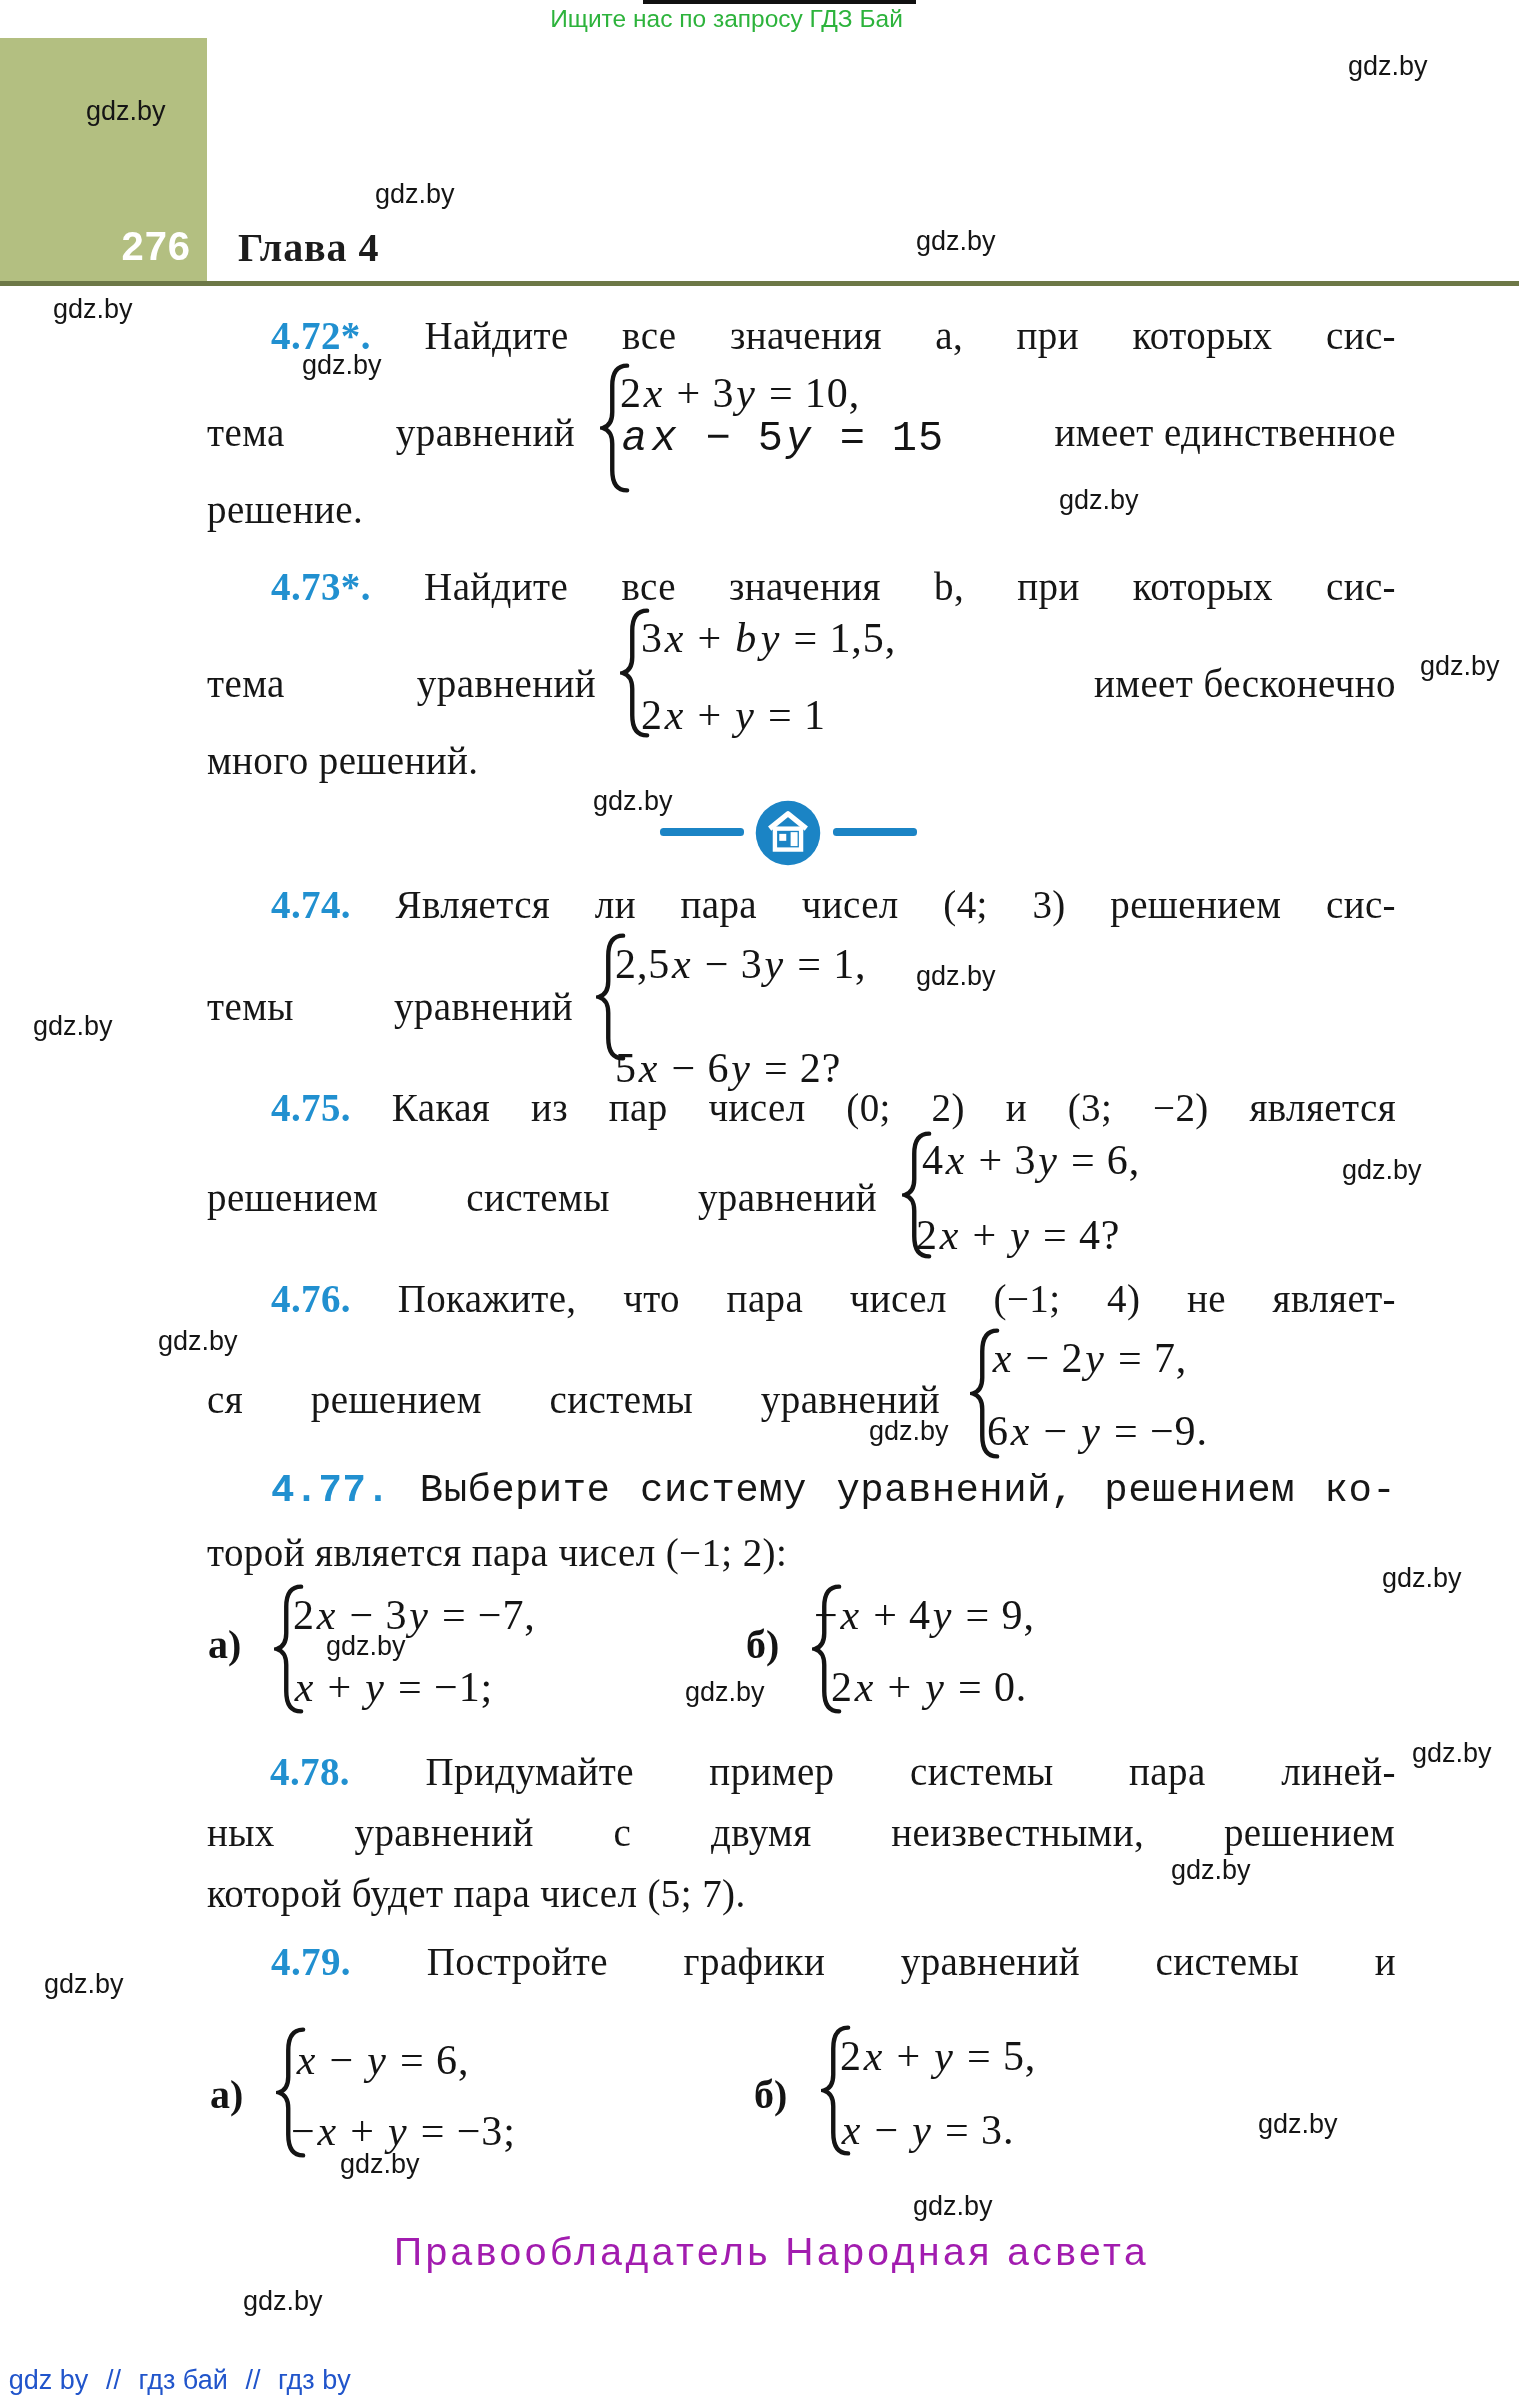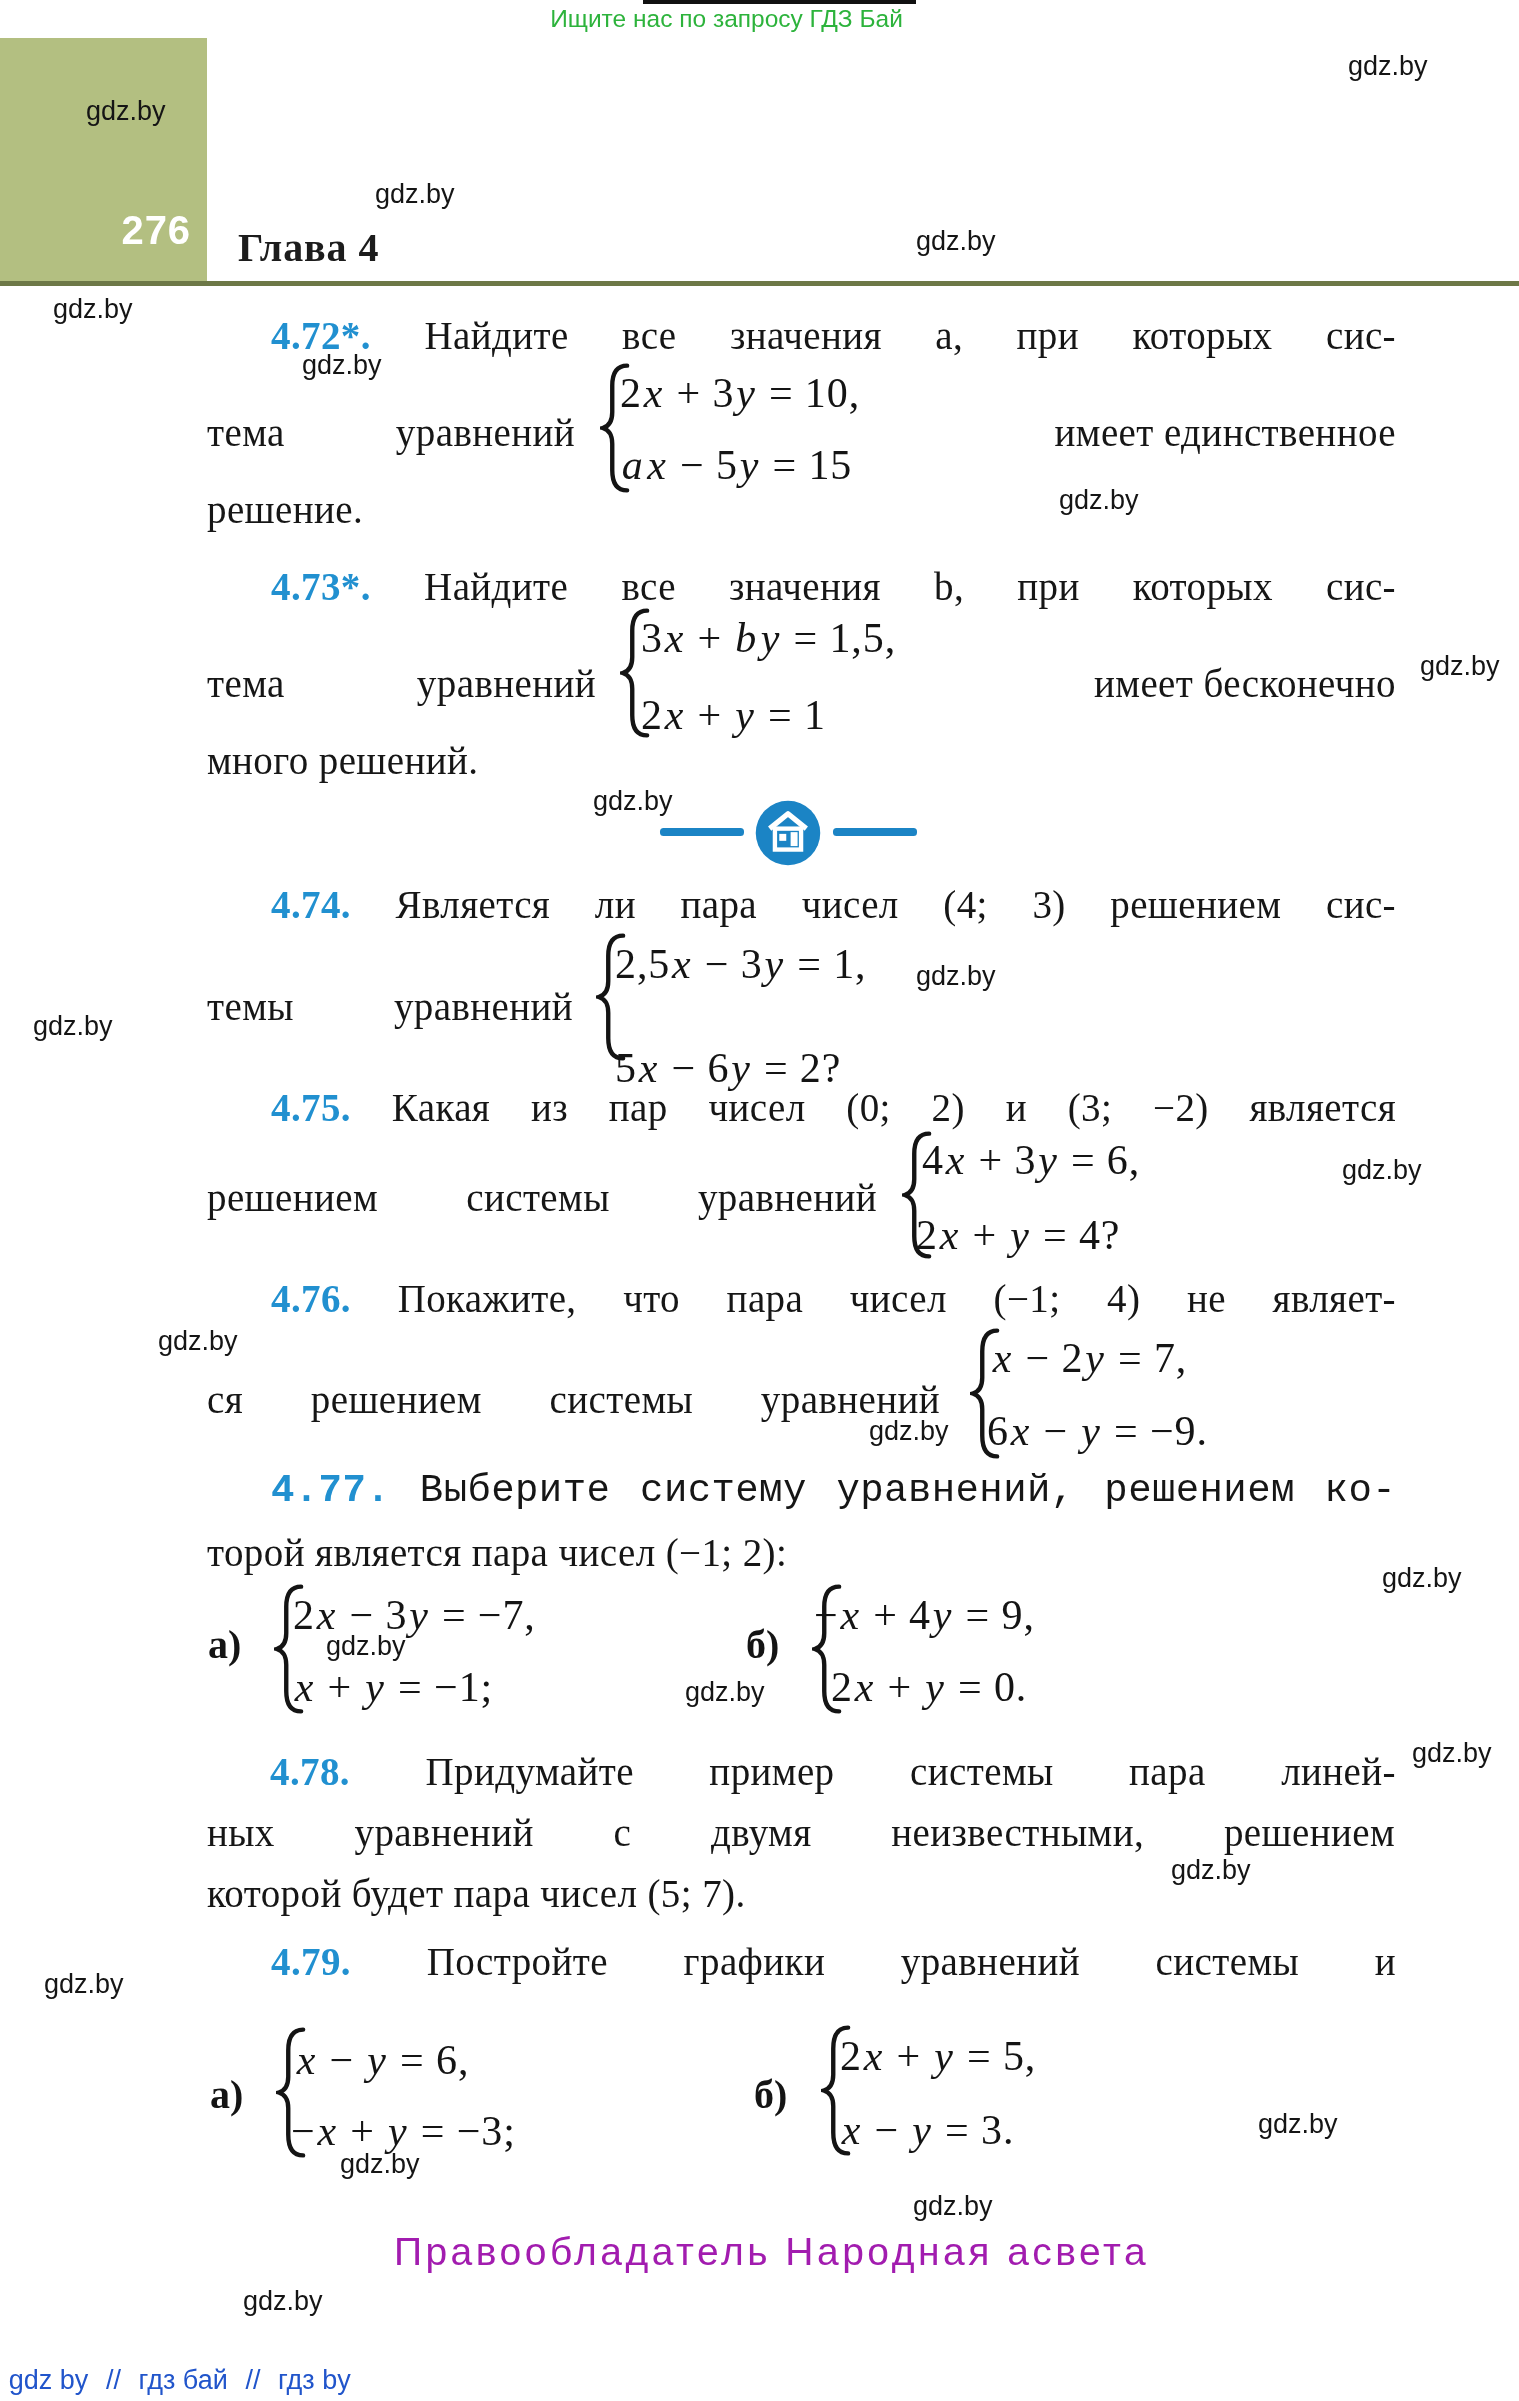--- a/index.html
+++ b/index.html
@@ -34,21 +34,21 @@
 <body>
 
 <div id="page">
 
   <div class="abs" style="left:643px;top:0;width:273px;height:3.5px;background:#111;"></div>
 
   <div class="abs banner" style="left:0;top:5.3px;width:1453px;text-align:center;">Ищите нас по запросу ГДЗ Бай</div>
 
   <div class="abs green-block" style="left:0;top:38px;width:207px;height:243px;"></div>
   <div class="abs olive-rule" style="left:0;top:281px;width:1519px;height:5.3px;"></div>
-  <div class="abs page-num" style="left:88px;top:208px;width:103px;text-align:right;">276</div>
+  <div class="abs page-num" style="left:88px;top:224px;width:103px;text-align:right;">276</div>
   <div class="abs chapter" style="left:238px;top:224px;">Глава 4</div>
 
   <span class="abs wm" style="left:86px;top:96px;">gdz.by</span>
   <span class="abs wm" style="left:1348px;top:51px;">gdz.by</span>
   <span class="abs wm" style="left:375px;top:179px;">gdz.by</span>
   <span class="abs wm" style="left:916px;top:226px;">gdz.by</span>
   <span class="abs wm" style="left:53px;top:294px;">gdz.by</span>
   <span class="abs wm" style="left:302px;top:350px;">gdz.by</span>
   <span class="abs wm" style="left:1059px;top:485px;">gdz.by</span>
   <span class="abs wm" style="left:1420px;top:651px;">gdz.by</span>
@@ -72,21 +72,21 @@
   <div class="abs jl" style="left:271px;top:313px;width:1125px;">
     <span class="pnum">4.72*.</span>
     <span>Найдите все значения a, при которых сис-</span>
   </div>
   <div class="abs brace" style="left:600px;top:363px;">
     <svg width="31.5" height="130" viewBox="0 0 36 148" preserveAspectRatio="none">
       <path d="M31 3 Q14 3 14 26 L14 56 Q14 71 3 74 Q14 77 14 92 L14 122 Q14 145 31 145" fill="none" stroke="#141414" stroke-width="5" stroke-linecap="round"></path>
     </svg>
   </div>
   <div class="abs eq" style="left:620px;top:369px;">2<i>x</i> + 3<i>y</i> = 10,</div>
-  <div class="abs eq" style="left:620px;top:441px;"><i>a</i><i>x</i> − 5<i>y</i> = 15</div>
+  <div class="abs eq" style="left:620px;top:415px;font-family:Liberation Mono, monospace;"><i>a</i><i>x</i> − 5<i>y</i> = 15</div>
   <div class="abs jl" style="left:207px;top:410px;width:368px;">тема уравнений</div>
   <div class="abs bl" style="right:123px;top:410px;text-align:right;">имеет единственное</div>
   <div class="abs bl" style="left:207px;top:487px;">решение.</div>
 
   <div class="abs jl" style="left:271px;top:564px;width:1125px;">
     <span class="pnum">4.73*.</span>
     <span>Найдите все значения b, при которых сис-</span>
   </div>
   <div class="abs brace" style="left:620px;top:608px;">
     <svg width="31.5" height="130" viewBox="0 0 36 148" preserveAspectRatio="none">

